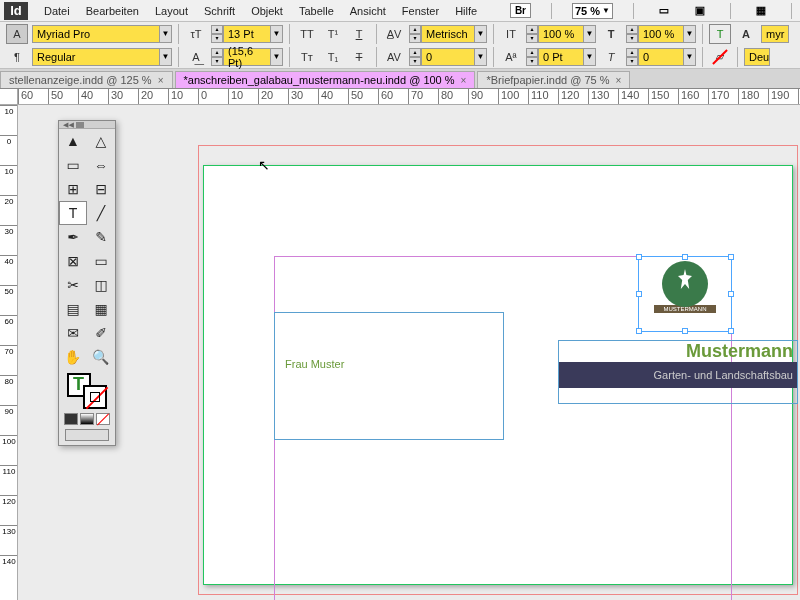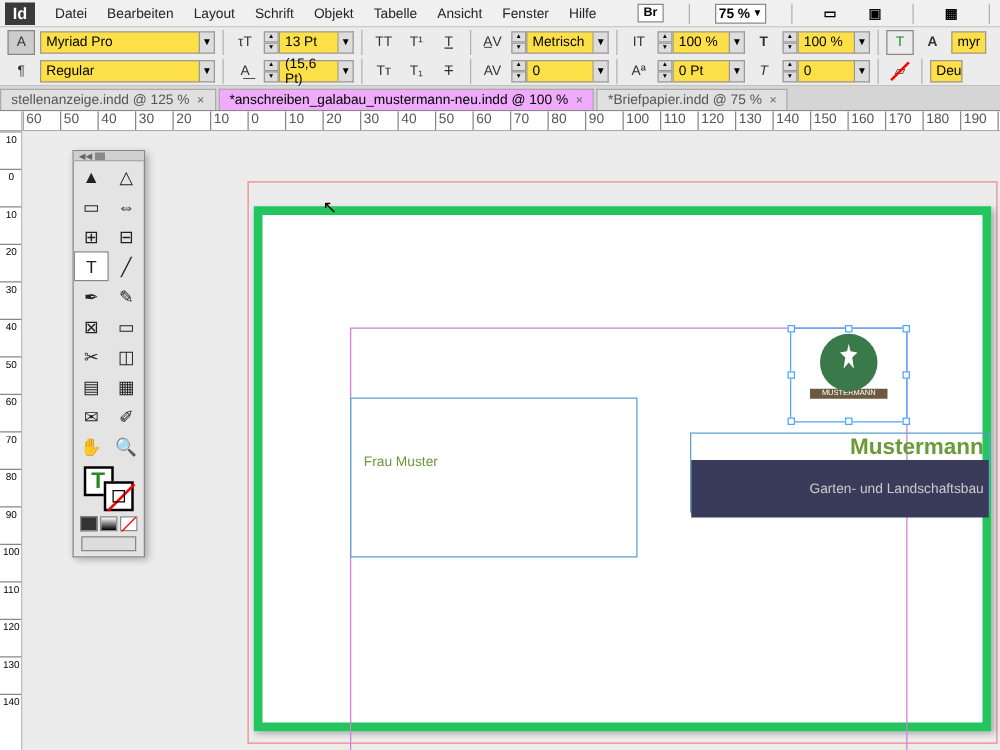--- a/index.html
+++ b/index.html
@@ -57,32 +57,32 @@
 .fill-stroke { position:relative; width:40px; height:36px; }
 .fill-box { position:absolute; width:24px; height:24px; border:2px solid #000; background:#fff; left:0; top:0; }
 .fill-box .t { color:#2a8a2a; font-weight:bold; font-size:18px; position:absolute; left:4px; top:-1px; }
 .stroke-box { position:absolute; width:24px; height:24px; border:2px solid #000; background:#fff; right:0; bottom:0; }
 .stroke-box::after { content:""; position:absolute; inset:5px; border:1px solid #000; }
 .stroke-box .diag { position:absolute; width:30px; height:2px; background:red; transform:rotate(-45deg); top:10px; left:-3px; }
 .mini-row { display:flex; gap:2px; }
 .mini { width:14px; height:12px; border:1px solid #888; }
 
 
-.page { position:absolute; left:185px; top:60px; width:590px; height:420px; background:#fff; border:7px solid #22c55e; box-shadow:2px 2px 5px rgba(0,0,0,.3); }
+.page { position:absolute; left:185px; top:60px; width:590px; height:420px; background:#fff; border:1px solid #22c55e; box-shadow:2px 2px 5px rgba(0,0,0,.3); }
 .bleed { position:absolute; left:180px; top:40px; width:600px; height:450px; border:1px solid #e88; }
 .margin { position:absolute; border:1px solid #d080d8; }
 .textframe { position:absolute; border:1px solid #5aa0d0; }
 .textframe.sel { border:1px solid #4da6ff; }
 .handle {position:absolute; width:6px; height:6px; background:#fff; border:1px solid #4da6ff;}
 .logo { width:70px; height:50px; margin:2px auto 0; display:flex; align-items:center; justify-content:center; }
 .logo-circle { width:46px; height:46px; background:#3a7a4a; border-radius:50%; position:relative;}
 .logo-circle::after{content:"";position:absolute;left:50%;top:8px;transform:translateX(-50%);width:14px;height:20px;background:#fff;clip-path:polygon(50% 0,60% 30%,100% 35%,70% 55%,80% 100%,50% 75%,20% 100%,30% 55%,0 35%,40% 30%);}
 .banner { background:#6b5a3e; color:#fff; font-size:6px; padding:1px 4px; width:62px; text-align:center; margin:-4px auto 0; }
 .company { color:#6a9a3a; font-weight:bold; font-size:18px; text-align:right; padding-right:4px; }
-.tagline { background:#3a3a5a; color:#ccc; font-size:11px; padding:17px 4px; text-align:right; }
+.tagline { background:#3a3a5a; color:#ccc; font-size:11px; padding:7px 4px; text-align:right; }
 .addr { padding:44px 10px 0; font-size:12px; line-height:1.4; }
 .addr .name { color:#6a9a3a; }
 .cursor { position:absolute; left:240px; top:52px; font-size:14px; pointer-events:none; z-index:60; }
 </style>
 </head>
 <body>
 
 <div class="menubar">
   <div class="id-logo">Id</div>
   <div class="menu-item">Datei</div>

